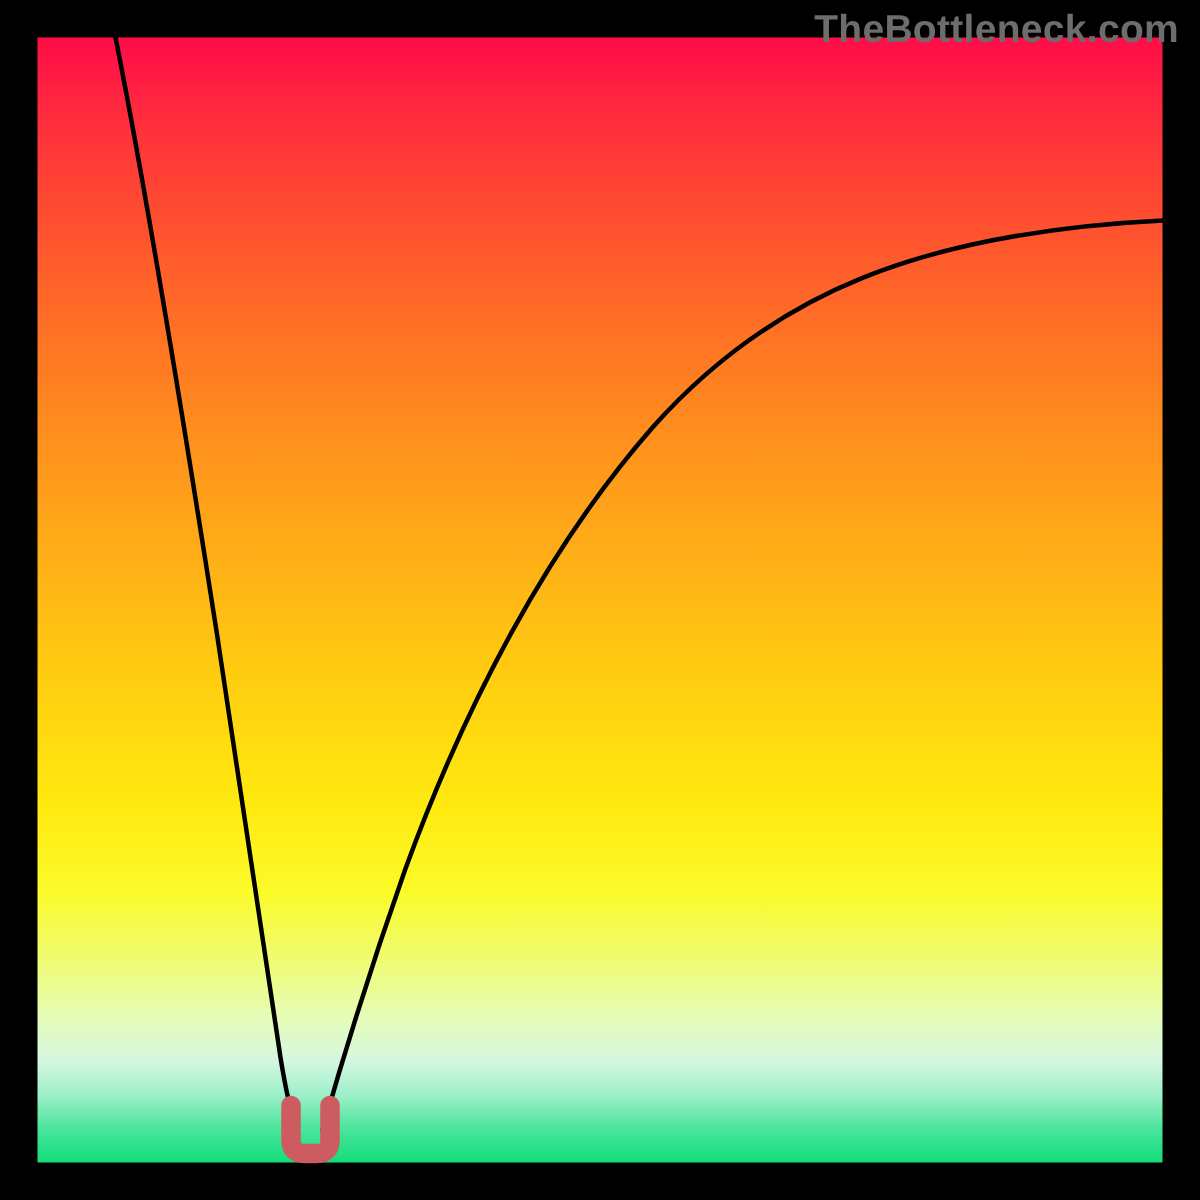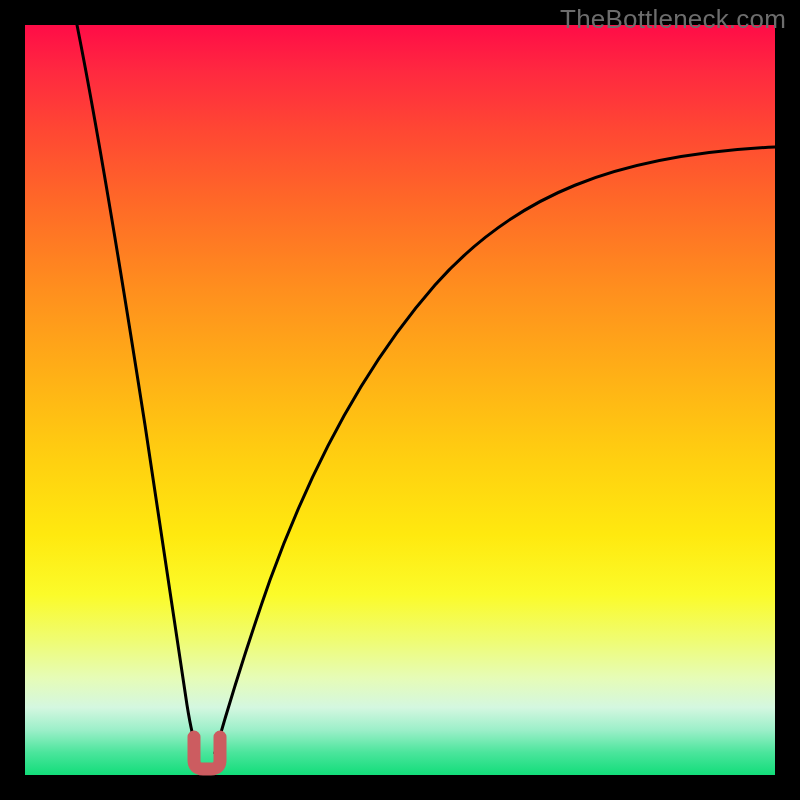--- a/index.html
+++ b/index.html
@@ -9,21 +9,21 @@
     width: 800px;
     height: 800px;
     background: #000;
   }
   .watermark {
     position: absolute;
     top: 4px;
     right: 14px;
     font-family: Arial, Helvetica, sans-serif;
     font-size: 26px;
-    font-weight: 400;
+    font-weight: 700;
     color: #6d6d6d;
     letter-spacing: 0.2px;
     z-index: 5;
   }
   .plot {
     position: absolute;
     left: 25px;
     top: 25px;
     width: 750px;
     height: 750px;

